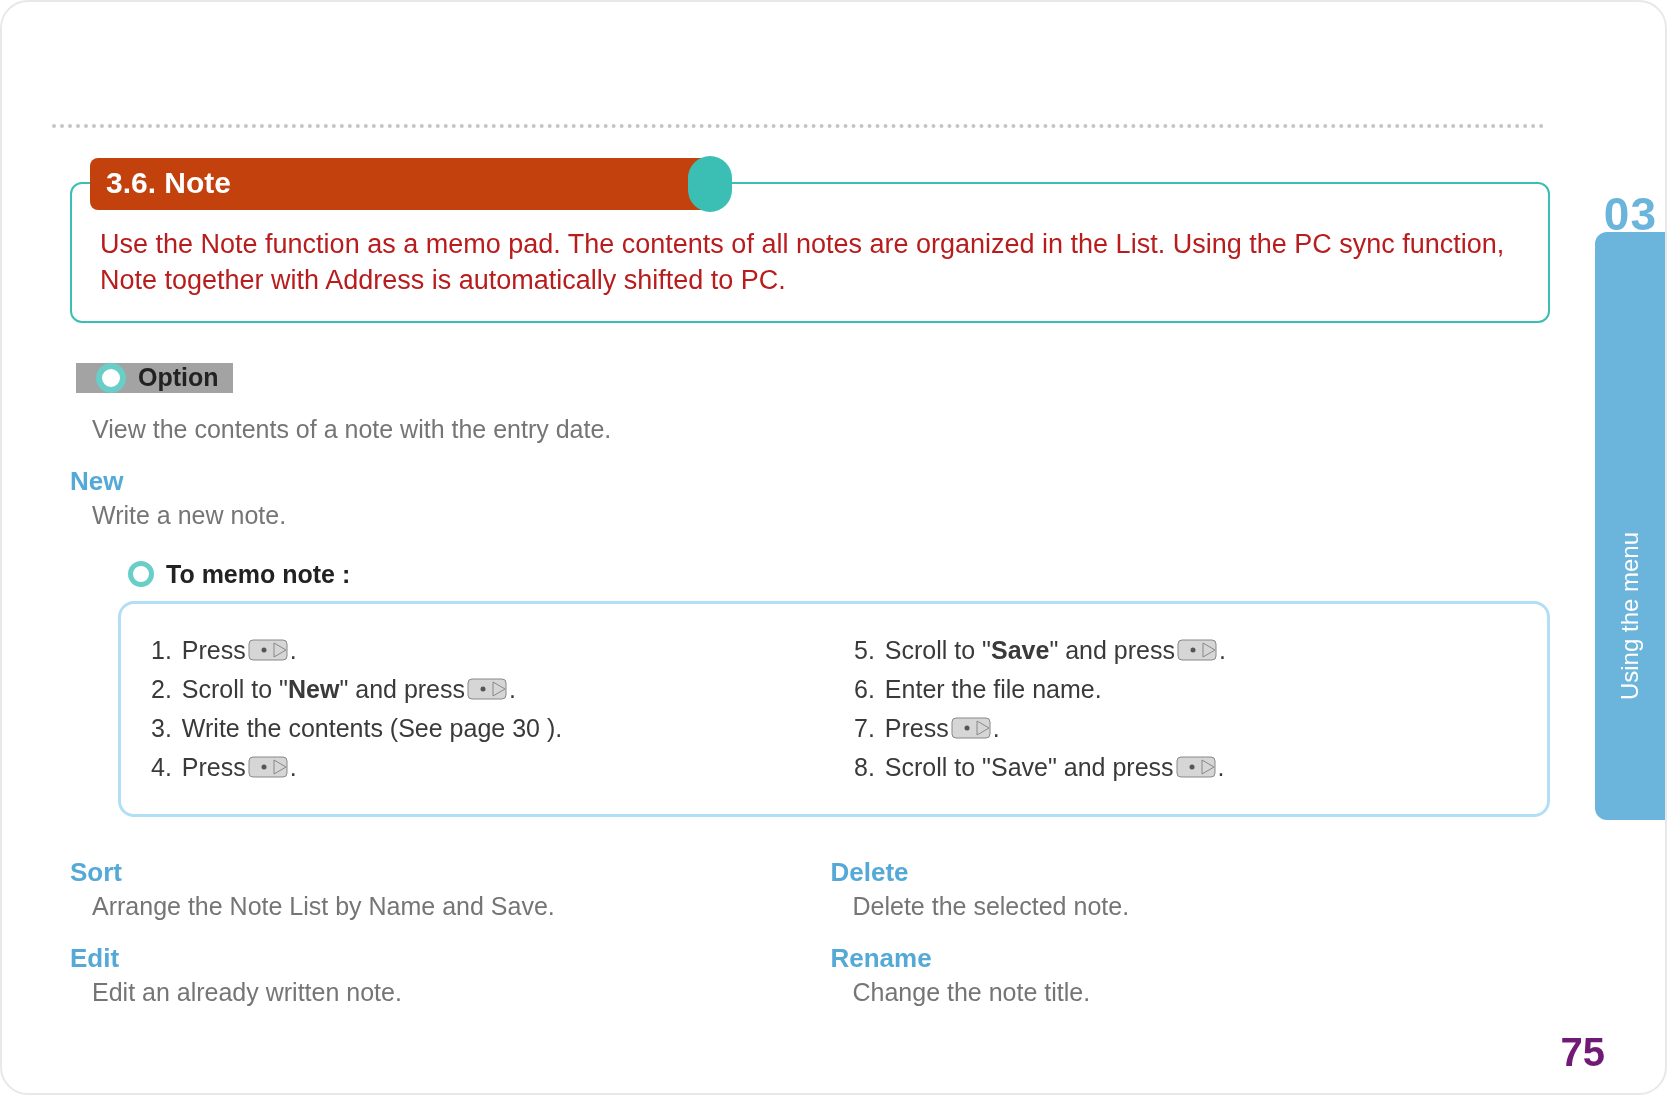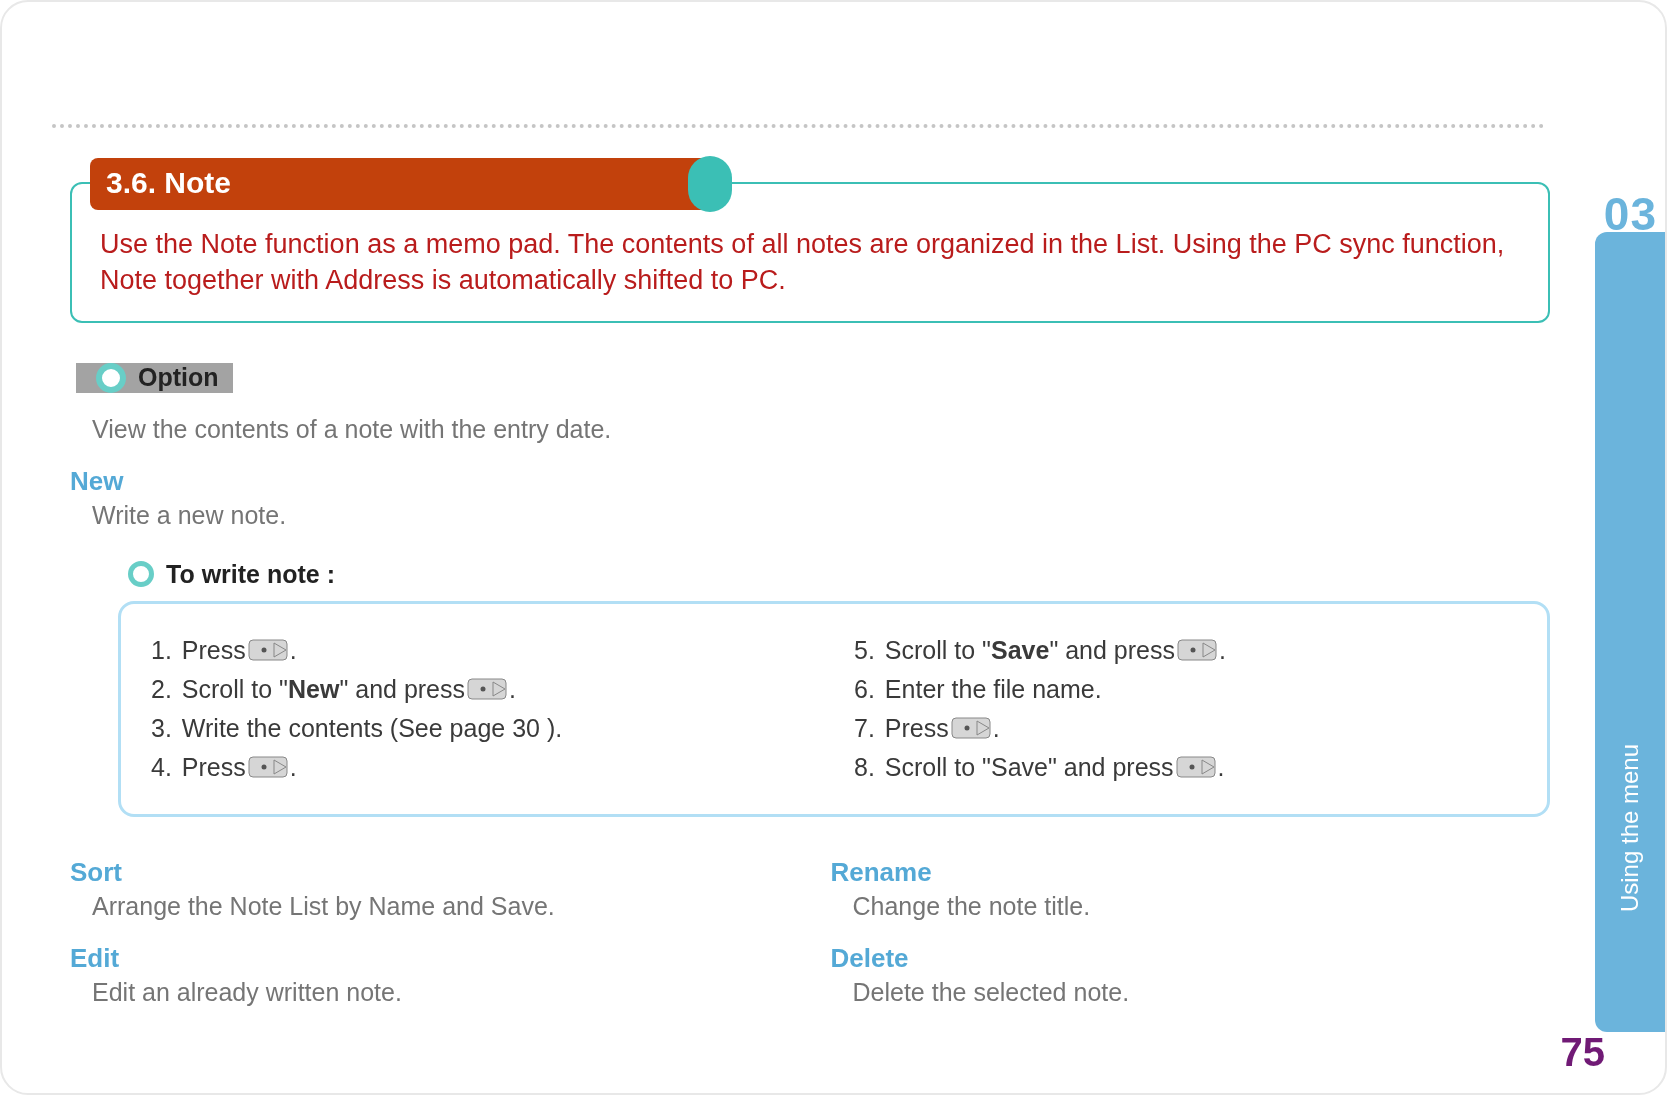--- a/index.html
+++ b/index.html
@@ -18,21 +18,21 @@
     top: 122px;
     left: 50px;
     right: 120px;
     border-top: 4px dotted #c5c5c5;
   }
   .side-tab {
     position: absolute;
     right: 0;
     top: 230px;
     width: 70px;
-    height: 800px;
+    height: 588px;
     background: #6bb4dc;
     border-top-left-radius: 12px;
     border-bottom-left-radius: 12px;
   }
   .side-tab .chapter-num {
     position: absolute;
     top: -45px;
     right: 8px;
     font-size: 46px;
     font-weight: bold;
@@ -253,21 +253,21 @@
     </div>
 
     <div class="sub">
       <div class="sub-title">New</div>
       <div class="sub-desc">Write a new note.</div>
     </div>
 
     <div class="procedure-wrap">
       <div class="procedure-header">
         <span class="bullet-circle sm"></span>
-        <span class="label">To write note :</span>
+        <span class="label">To memo note :</span>
       </div>
       <div class="procedure-box">
         <div class="procedure-col">
           <ol>
             <li>
               <span class="step-num">1.</span>
               <span>Press </span>
               <span class="key-icon">
                   <svg width="40" height="22">
                     <rect x="1" y="1" width="38" height="20" rx="4" fill="#d6d6d6" stroke="#888"></rect>
@@ -364,24 +364,24 @@
           <div class="sub-title">Sort</div>
           <div class="sub-desc">Arrange the Note List by Name and Save.</div>
         </div>
         <div class="sub">
           <div class="sub-title">Edit</div>
           <div class="sub-desc">Edit an already written note.</div>
         </div>
       </div>
       <div class="bottom-col">
         <div class="sub">
+          <div class="sub-title">Delete</div>
+          <div class="sub-desc">Delete the selected note.</div>
+        </div>
+        <div class="sub">
           <div class="sub-title">Rename</div>
           <div class="sub-desc">Change the note title.</div>
         </div>
-        <div class="sub">
-          <div class="sub-title">Delete</div>
-          <div class="sub-desc">Delete the selected note.</div>
-        </div>
       </div>
     </div>
 
   </div>
 </div>
 
 </body></html>

